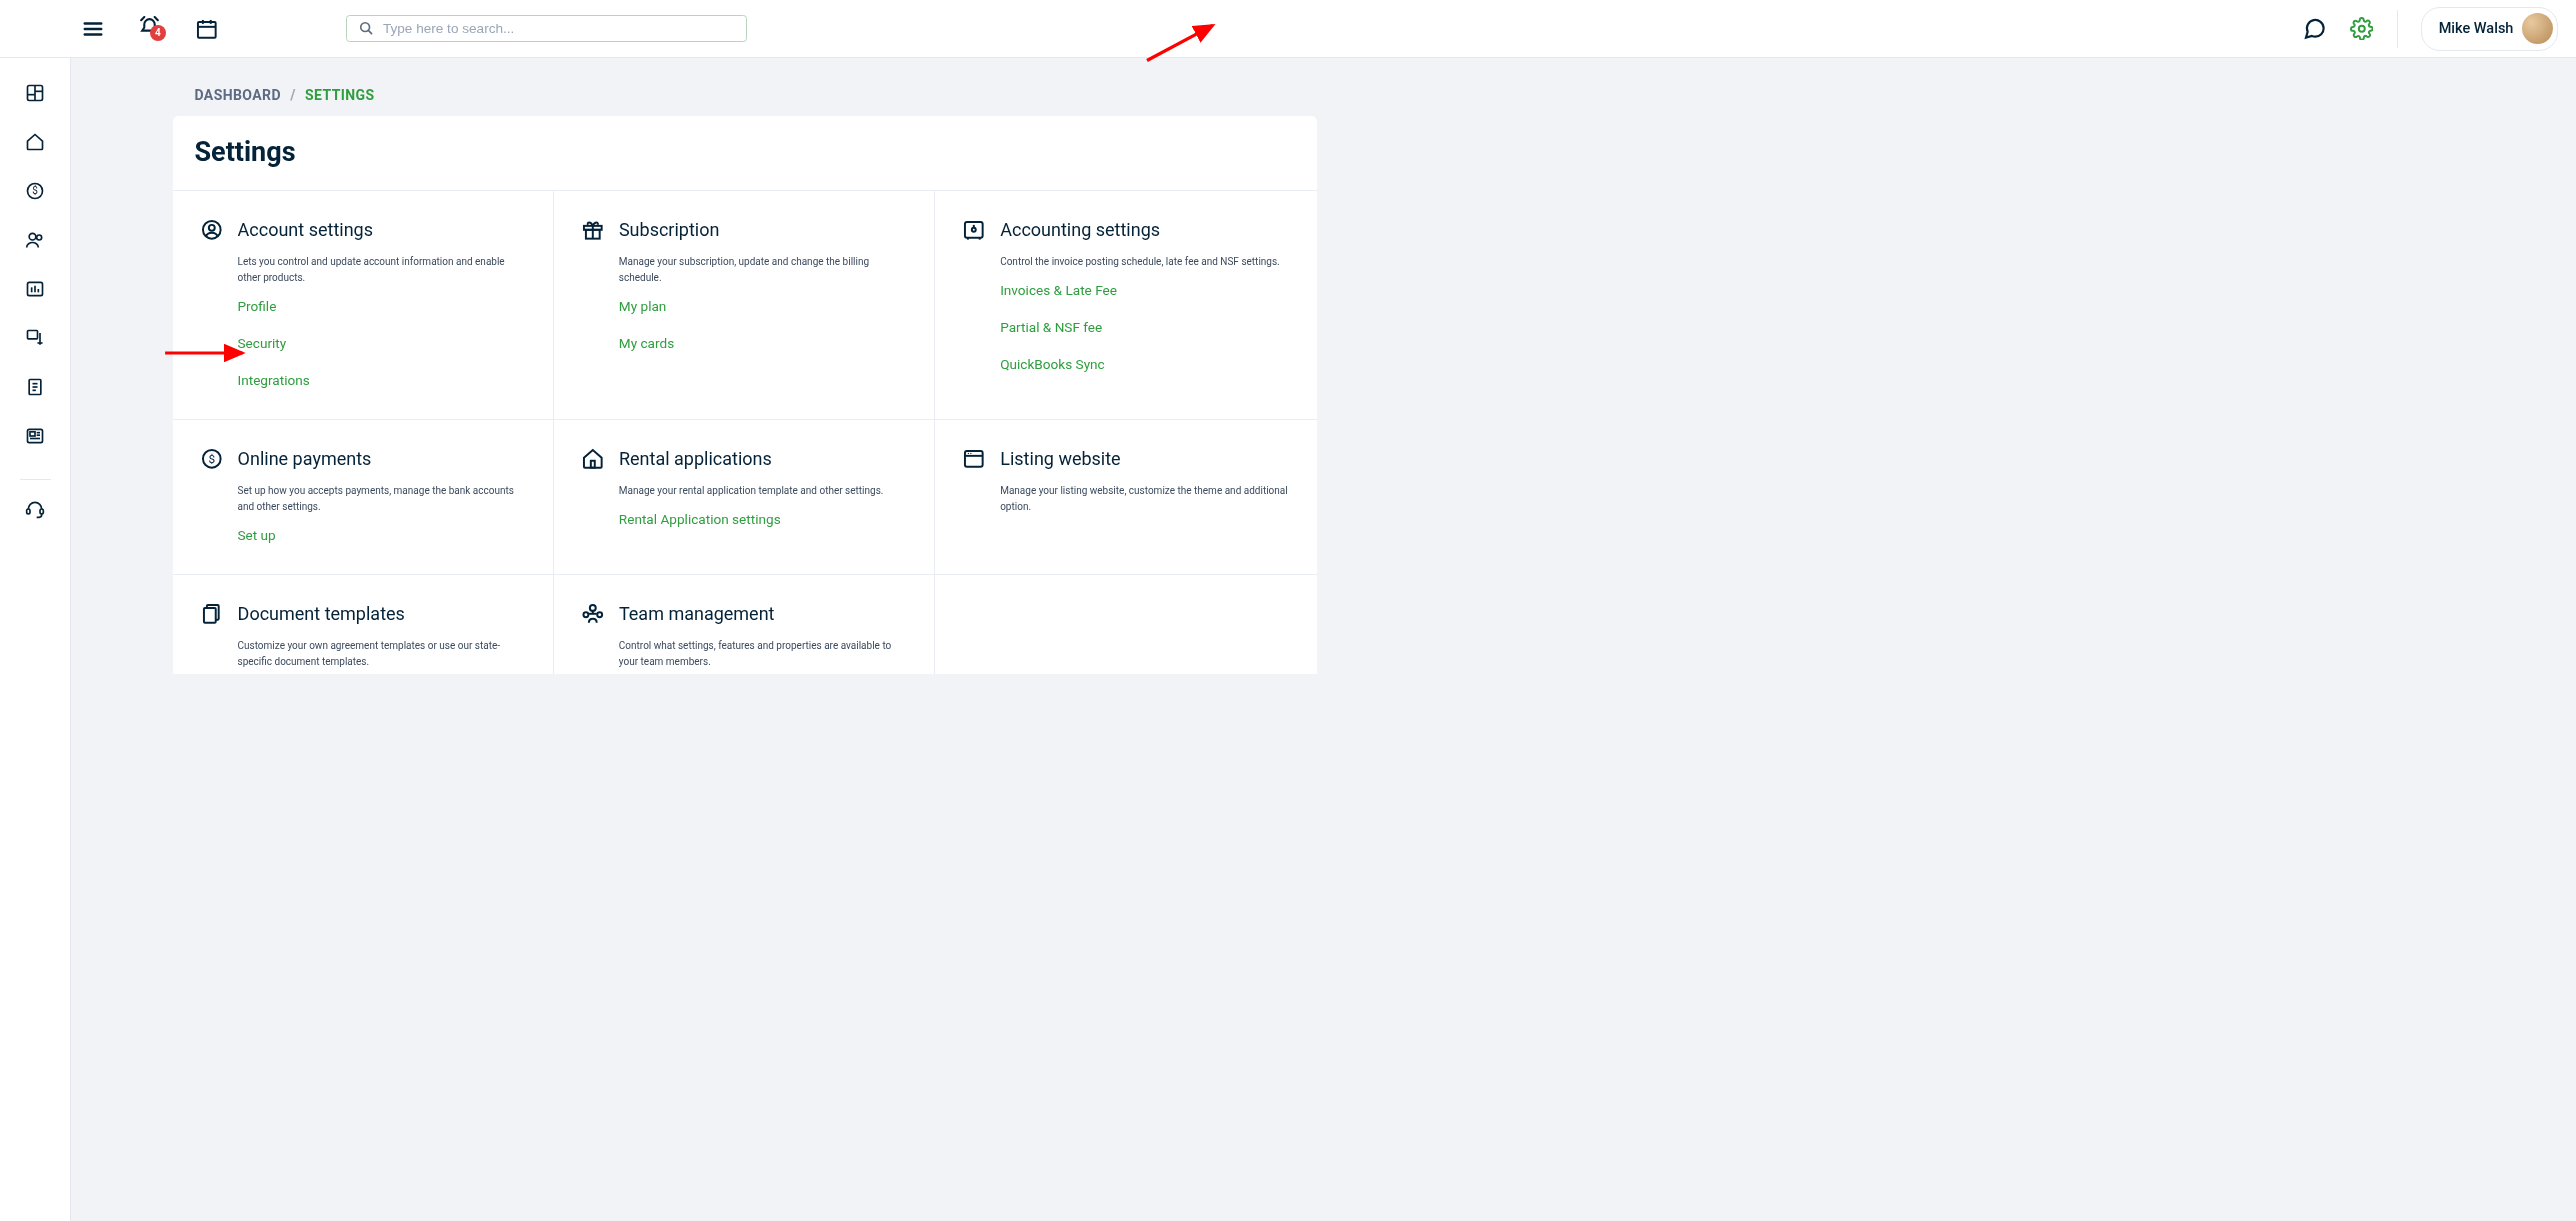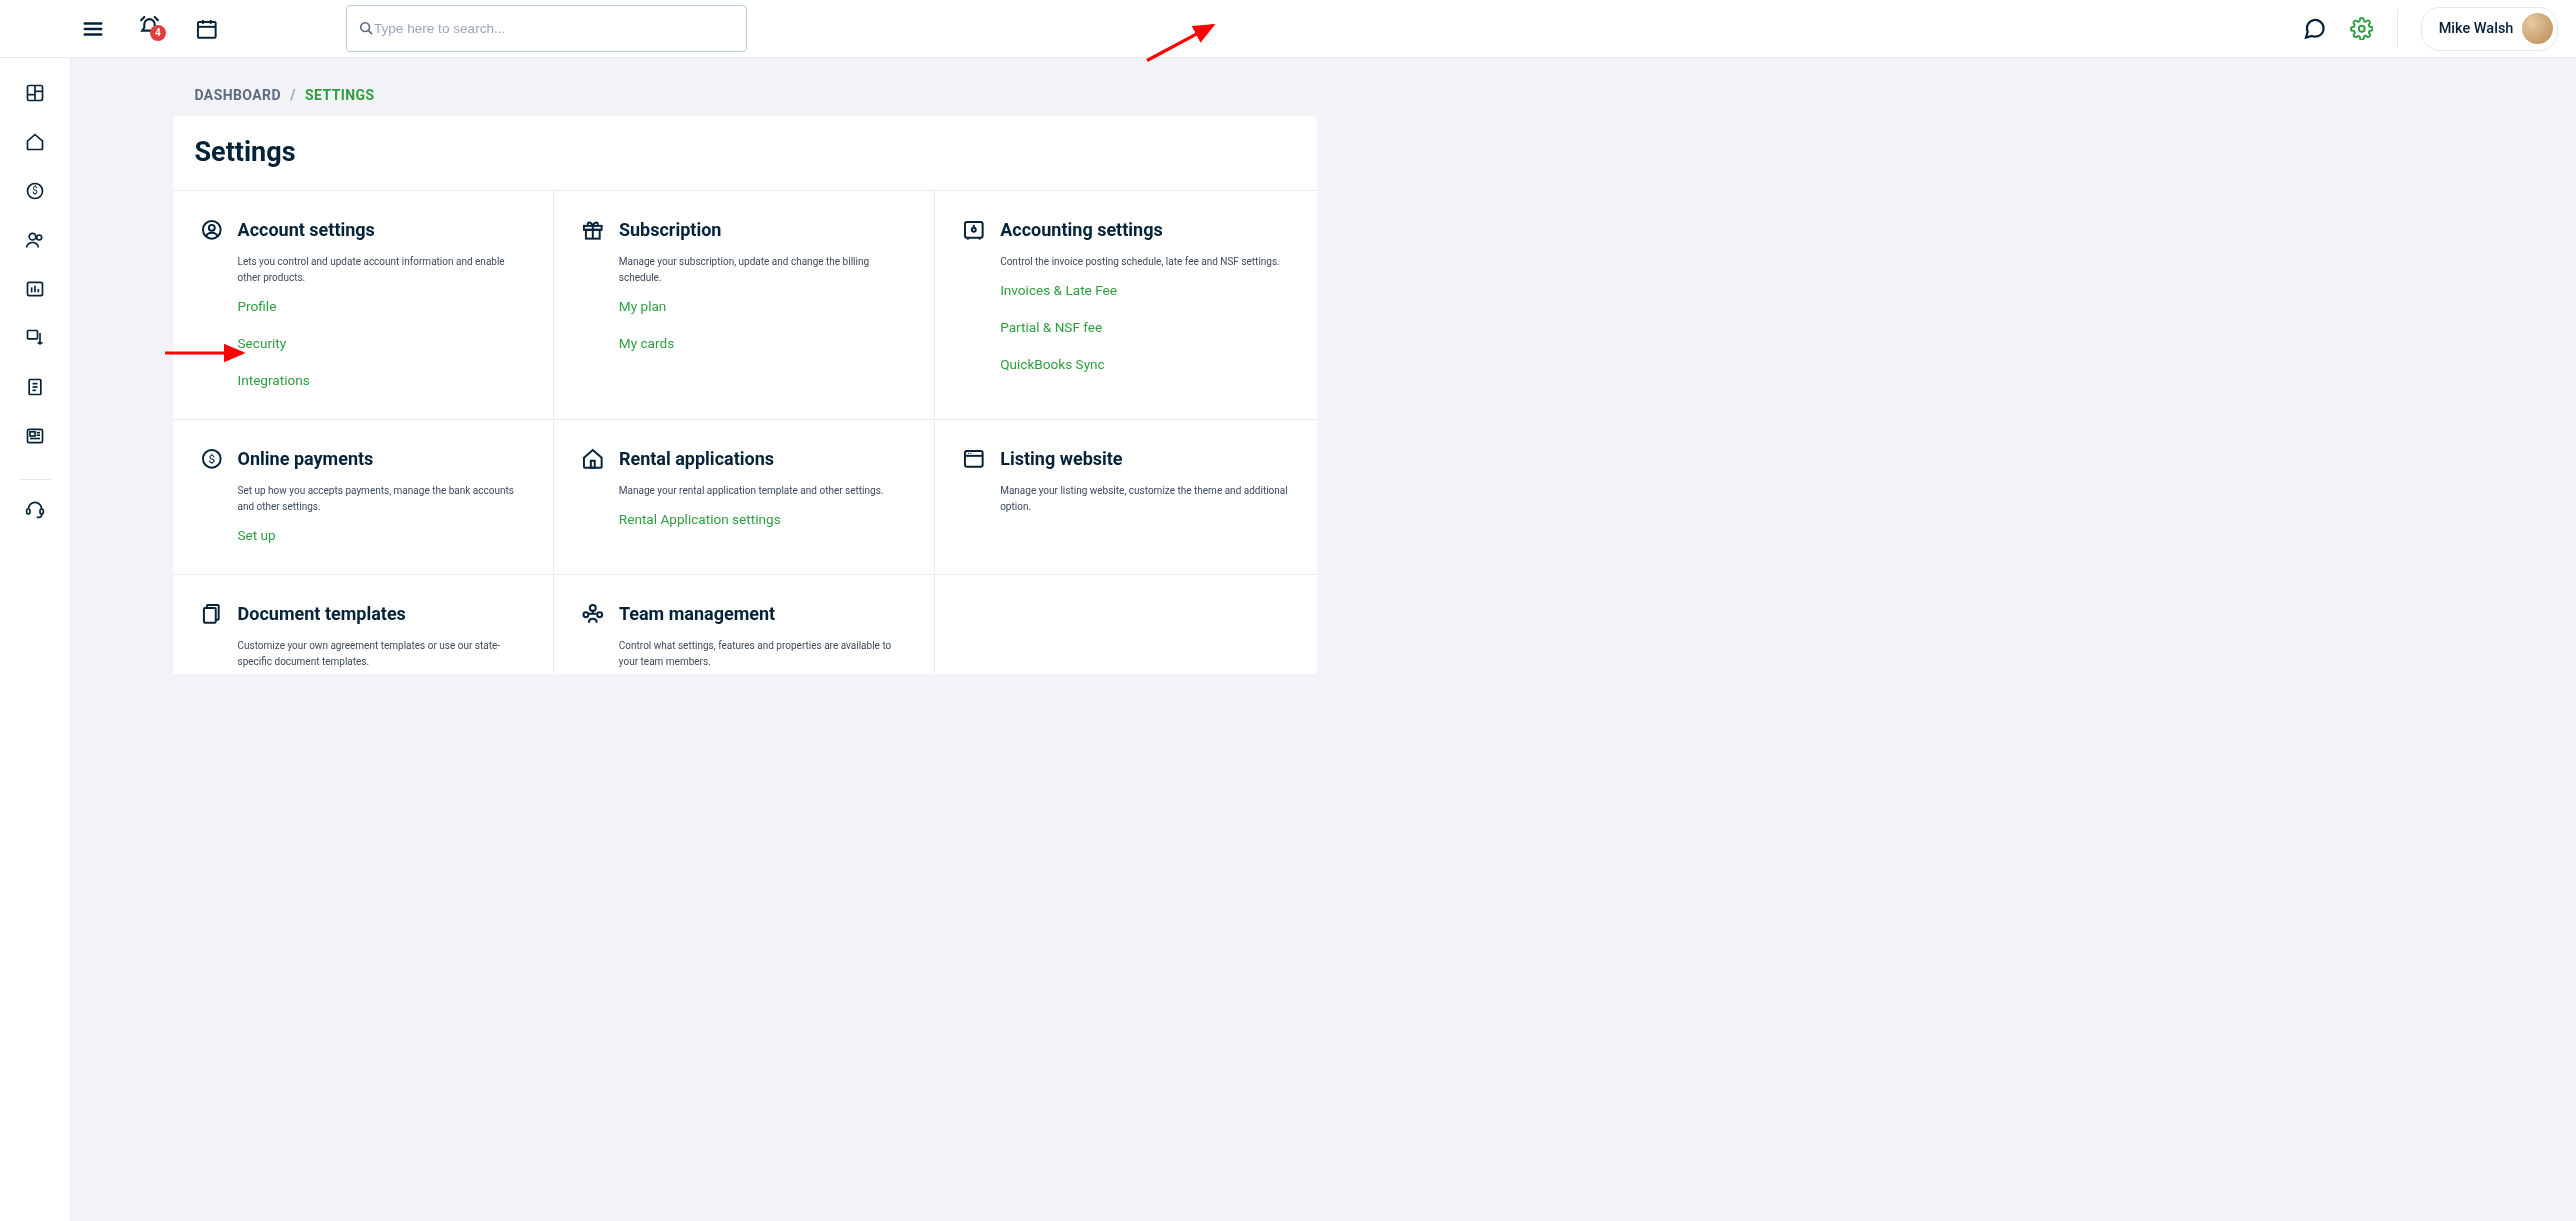--- a/index.html
+++ b/index.html
@@ -27,26 +27,26 @@
   .header-left { display:flex; align-items:center; gap: 33px; }
   .icon-btn { display:inline-flex; align-items:center; justify-content:center; cursor:pointer; color:#042238; position:relative; }
   .notif-badge {
     position:absolute; top:9px; left:12.7px;
     background:#e33e3e; color:#fff; font-size:10px; font-weight:600;
     border-radius:9px; min-width:16.3px; height:16.3px; line-height:16.3px; text-align:center; padding:0 3.6px;
   }
   .search-wrap {
     margin-left: 127px;
     width: 401px;
-    height: 47px;
+    height: 27px;
     border: 0.9px solid #b7d4bf;
     border-radius: 3.6px;
     display:flex; align-items:center;
     padding: 0 11px;
-    gap:0;
+    gap:9px;
     color:#7a8aa0;
   }
   .search-wrap input {
     border:none; outline:none; flex:1; font-size:13.6px; color:#042238;
   }
   .search-wrap input::placeholder { color:#9aa6b8; }
   .header-right { margin-left:auto; display:flex; align-items:center; gap:23.6px; }
   .divider-v { width:0.9px; height:38px; background:#e5e8ec; }
   .user-chip {
     height:44px; border:0.9px solid #e5e8ec; border-radius:19px;
@@ -95,21 +95,21 @@
     display:grid;
     grid-template-columns: repeat(3, 1fr);
   }
   .cell {
     padding: 27px 27px 31px 27px;
     border-bottom:0.9px solid #e9ecf0;
     position:relative;
   }
   .cell:not(:nth-child(3n)) { border-right:0.9px solid #e9ecf0; }
   .cell-head { display:flex; align-items:center; gap:14.5px; margin-bottom:12.7px; }
-  .cell-head h2 { font-size:18px; font-weight:700; color:#042238; }
+  .cell-head h2 { font-size:18px; font-weight:400; color:#042238; }
   .cell-desc { font-size:10px; line-height:1.55; color:#3b4a5e; margin:0 0 12.7px 38px; }
   .cell-links { margin-left:38px; display:flex; flex-direction:column; gap:21px; }
   .cell-links a { color:#2e9e3f; text-decoration:none; font-size:13.6px; cursor:pointer; }
   .ci { width:23.6px; height:23.6px; color:#042238; flex-shrink:0; }
   
   .arrow-svg { position:absolute; z-index:20; pointer-events:none; }
 </style>
 </head>
 <body>
 

